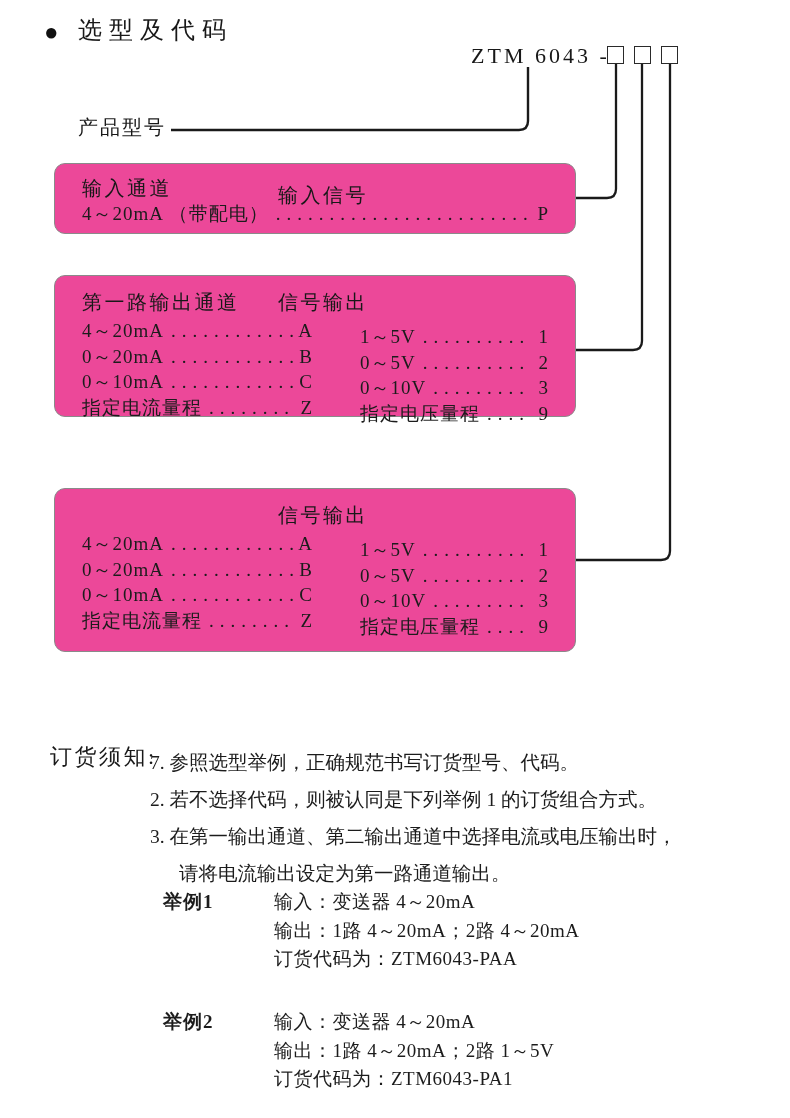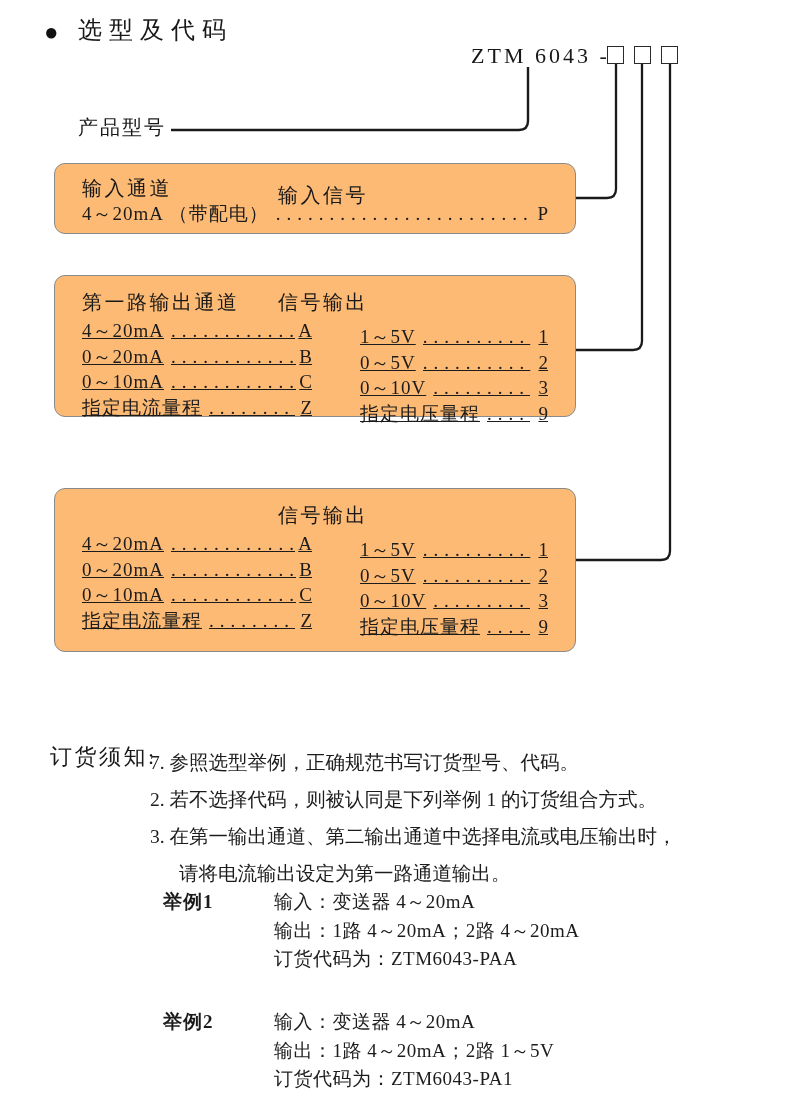--- a/index.html
+++ b/index.html
@@ -26,24 +26,24 @@
   }
   .product-model { font-size: 20px; letter-spacing: 2px; color: #181818; }
   
   svg.lines { position: absolute; left: 0; top: 0; pointer-events: none; }
   
   .opt-box {
     position: absolute;
     left: 54px; width: 522px;
     border: 1.6px solid #8a8a8a;
     border-radius: 11px;
-    background: #fdba74;
+    background: #ec4899;
   }
   .box-header { position: absolute; font-size: 20px; letter-spacing: 2.5px; color: #181818; white-space: nowrap; }
-  .col { position: absolute; text-decoration: underline; }
+  .col { position: absolute; }
   .row { display: flex; align-items: baseline; font-size: 19px; color: #1c1c1c; }
   .row .lbl { white-space: nowrap; letter-spacing: 1px; flex-shrink: 0; }
   .row .dots { flex: 1; overflow: hidden; white-space: nowrap; letter-spacing: 6px; margin: 0 3px 0 7px; color: #1c1c1c; }
   .row .code { flex-shrink: 0; white-space: nowrap; letter-spacing: 0; }
   .col .row { height: 25.6px; }
   .inp-row { height: 24px; }
   
   .notes-label { font-size: 22px; letter-spacing: 2.5px; color: #181818; white-space: nowrap; }
   .notes-list { font-size: 19.5px; color: #1c1c1c; }
   .notes-list .note-item { height: 37px; white-space: nowrap; }

